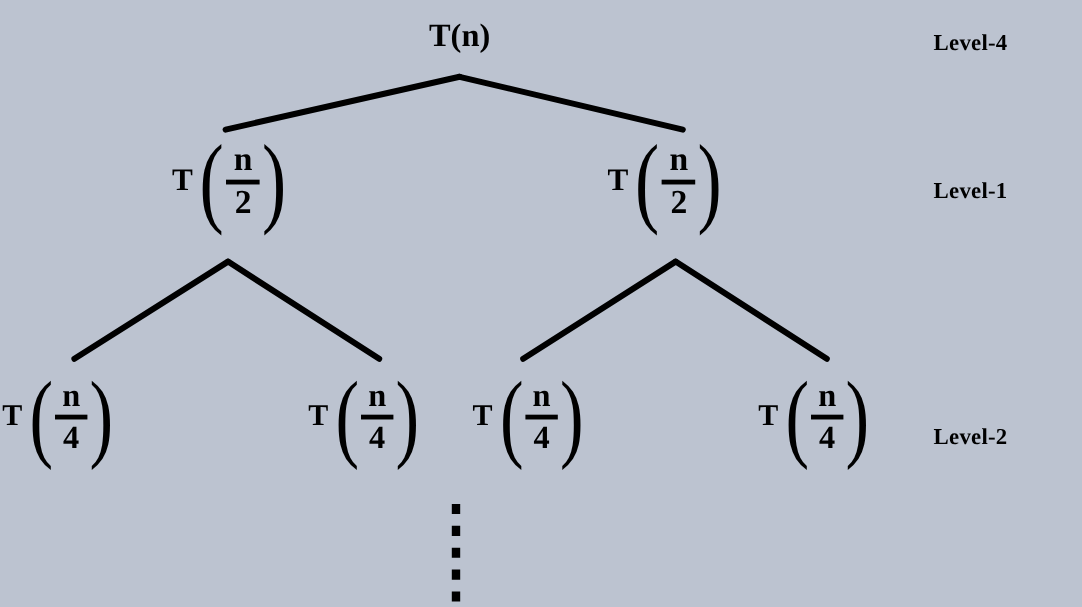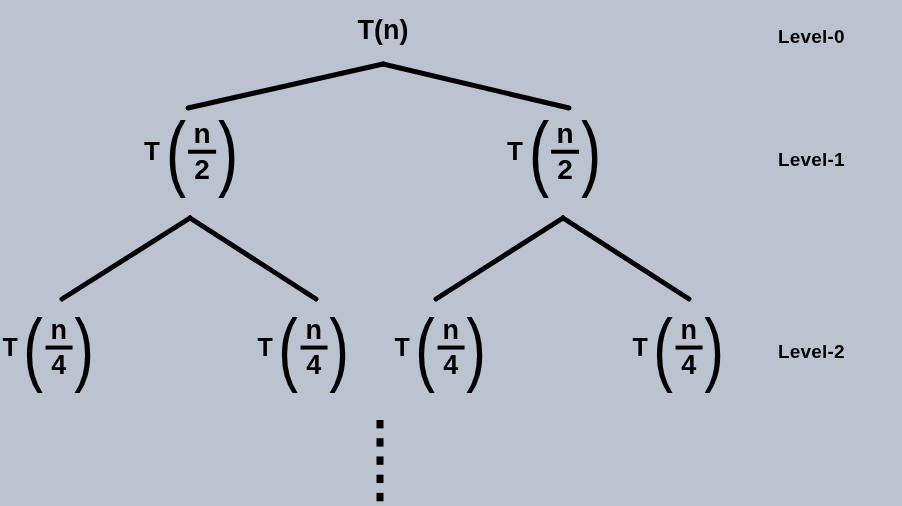--- a/index.html
+++ b/index.html
@@ -12,20 +12,21 @@
     height: 506px;
     background: #bcc3d0;
     font-family: "Liberation Sans", sans-serif;
     overflow: hidden;
   }
   #canvas {
     position: relative;
     width: 902px;
     height: 460px;
     background: #bcc3d0;
+    font-family: Liberation Serif, serif;
   }
   #edges {
     position: absolute;
     left: 0;
     top: 0;
     width: 902px;
     height: 506px;
   }
 
   
@@ -187,18 +188,18 @@
         <span class="fn-stack">
           <span class="fn-num">n</span>
           <span class="fn-bar"></span>
           <span class="fn-den">4</span>
         </span>
         <span class="fn-paren">)</span>
       </div>
     </div>
 
   <div id="labels-layer">
-      <div class="level-label" style="left: 778px; top: 37px;">Level-0</div>
+      <div class="level-label" style="left: 778px; top: 37px;">Level-4</div>
       <div class="level-label" style="left: 778px; top: 160px; text-align: right;">Level-1</div>
-      <div class="level-label" style="left: 778px; top: 352px;">Level-2</div>
+      <div class="level-label" style="left: 778px; top: 365px;">Level-2</div>
     </div>
 
 </div>
 
 </body></html>

